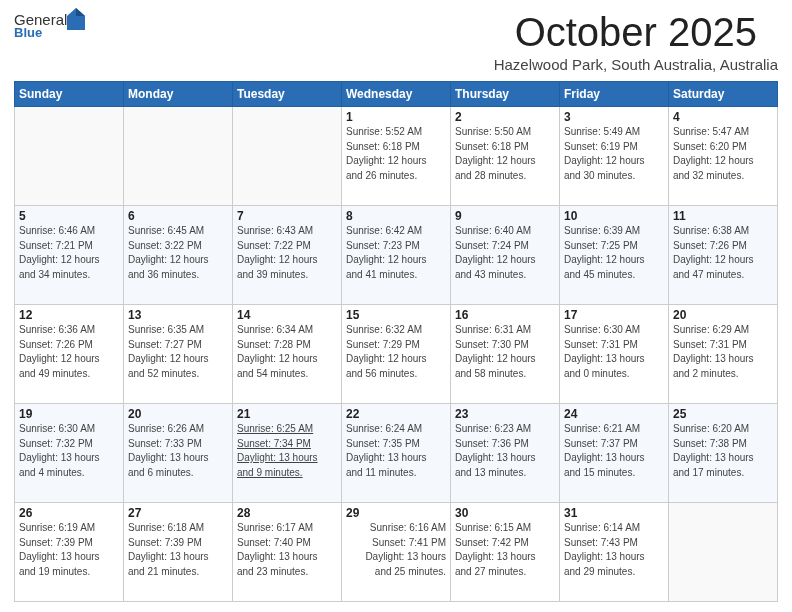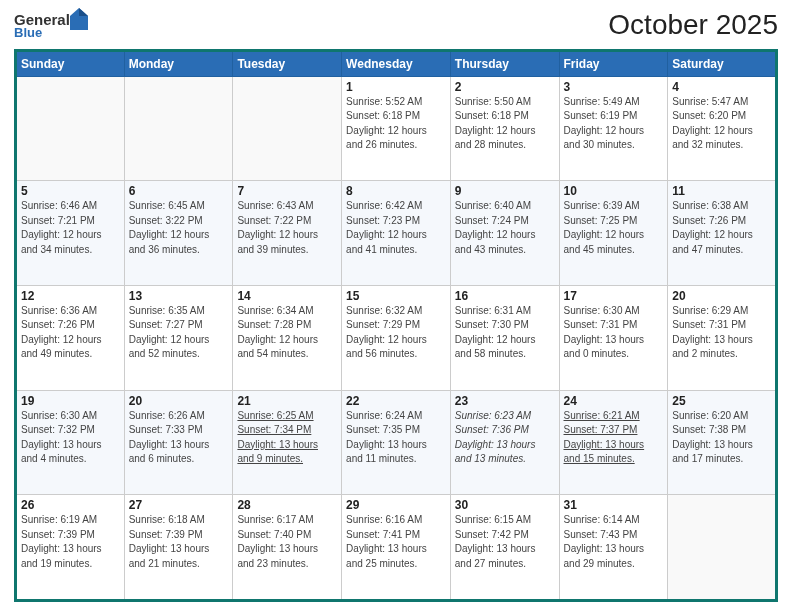--- a/index.html
+++ b/index.html
@@ -24,53 +24,53 @@
       align-items: flex-start;
       margin-bottom: 8px;
     }
     .logo {
       display: flex;
       align-items: center;
       gap: 2px;
     }
     .logo-text-general {
       font-size: 15px;
-      font-weight: bold;
+      font-weight: normal;
       color: #333;
       line-height: 1.1;
     }
     .logo-text-blue {
       font-size: 13px;
       font-weight: bold;
       color: #2a6db5;
       line-height: 1.1;
     }
     .logo-icon {
       width: 18px;
       height: 22px;
       margin-top: -2px;
     }
     .title-block {
       text-align: right;
     }
     .month-title {
-      font-size: 28px;
+      font-size: 40px;
       font-weight: normal;
       color: #222;
       line-height: 1.1;
       text-align: center;
     }
     .location-title {
       font-size: 15px;
       color: #444;
       margin-top: 2px;
     }
     .calendar {
       flex: 1;
-      border: 3px solid #0f766e;
+      border: 1px solid #0f766e;
       border-collapse: collapse;
       width: 100%;
       table-layout: fixed;
     }
     .calendar th {
       background: #2a6db5;
       color: #fff;
       font-size: 12px;
       font-weight: bold;
       padding: 5px 4px;
@@ -117,20 +117,21 @@
           <svg class="logo-icon" viewBox="0 0 18 22" xmlns="http://www.w3.org/2000/svg">
             <polygon points="9,0 18,8 18,22 0,22 0,8" fill="#2a6db5"></polygon>
             <polygon points="9,0 18,8 9,8" fill="#1a4f8a"></polygon>
           </svg>
         </div>
         <span class="logo-text-blue" style="margin-top:-4px;">Blue</span>
       </div>
     </div>
     <div class="title-block">
       <div class="month-title">October 2025</div>
+      <div class="location-title">Hazelwood Park, South Australia, Australia</div>
     </div>
   </div>
 
   <table class="calendar">
     <thead>
       <tr>
         <th>Sunday</th>
         <th>Monday</th>
         <th>Tuesday</th>
         <th>Wednesday</th>
@@ -299,28 +300,28 @@
           </td>
           <td>
             <span class="day-number">22</span>
             <div class="day-info" style="white-space: pre-line;">Sunrise: 6:24 AM
 Sunset: 7:35 PM
 Daylight: 13 hours
 and 11 minutes.</div>
           </td>
           <td>
             <span class="day-number">23</span>
-            <div class="day-info" style="white-space: pre-line; font-style: italic;">Sunrise: 6:23 AM
+            <div class="day-info" style="white-space: pre-line;">Sunrise: 6:23 AM
 Sunset: 7:36 PM
 Daylight: 13 hours
 and 13 minutes.</div>
           </td>
           <td>
             <span class="day-number">24</span>
-            <div class="day-info" style="white-space: pre-line; text-decoration: underline;">Sunrise: 6:21 AM
+            <div class="day-info" style="white-space: pre-line;">Sunrise: 6:21 AM
 Sunset: 7:37 PM
 Daylight: 13 hours
 and 15 minutes.</div>
           </td>
           <td>
             <span class="day-number">25</span>
             <div class="day-info" style="white-space: pre-line;">Sunrise: 6:20 AM
 Sunset: 7:38 PM
 Daylight: 13 hours
 and 17 minutes.</div>
@@ -343,21 +344,21 @@
           </td>
           <td>
             <span class="day-number">28</span>
             <div class="day-info" style="white-space: pre-line;">Sunrise: 6:17 AM
 Sunset: 7:40 PM
 Daylight: 13 hours
 and 23 minutes.</div>
           </td>
           <td>
             <span class="day-number">29</span>
-            <div class="day-info" style="white-space: pre-line;">Sunrise: 6:16 AM
+            <div class="day-info" style="white-space: pre-line; text-align: right;">Sunrise: 6:16 AM
 Sunset: 7:41 PM
 Daylight: 13 hours
 and 25 minutes.</div>
           </td>
           <td>
             <span class="day-number">30</span>
             <div class="day-info" style="white-space: pre-line;">Sunrise: 6:15 AM
 Sunset: 7:42 PM
 Daylight: 13 hours
 and 27 minutes.</div>

